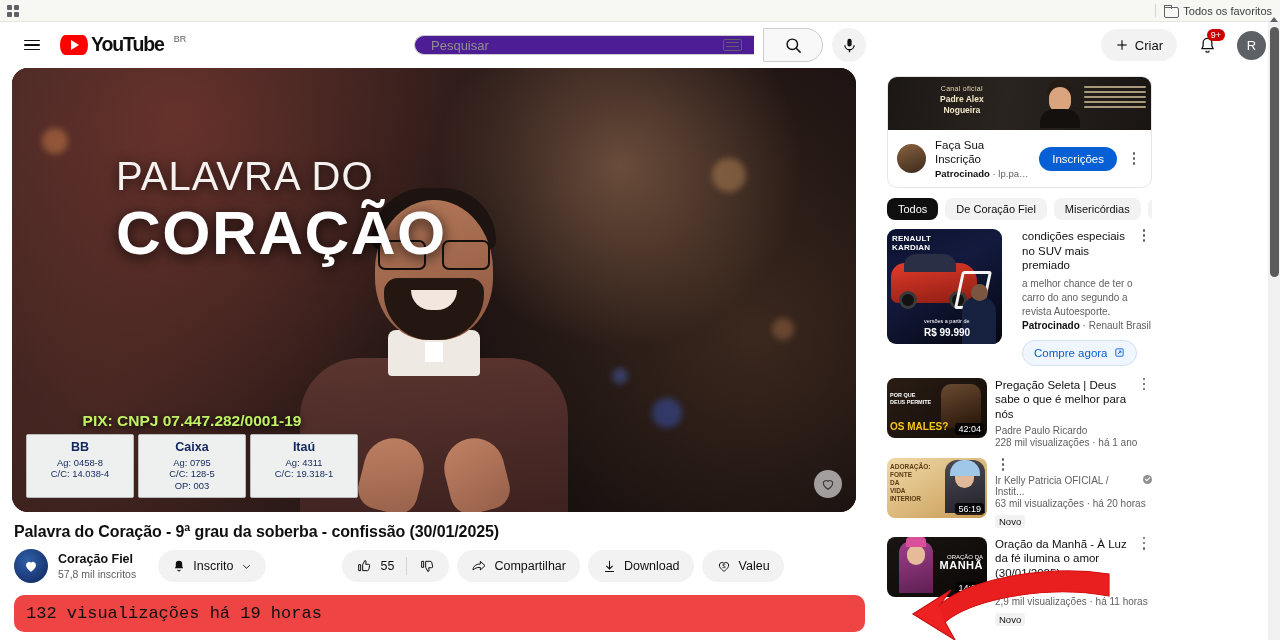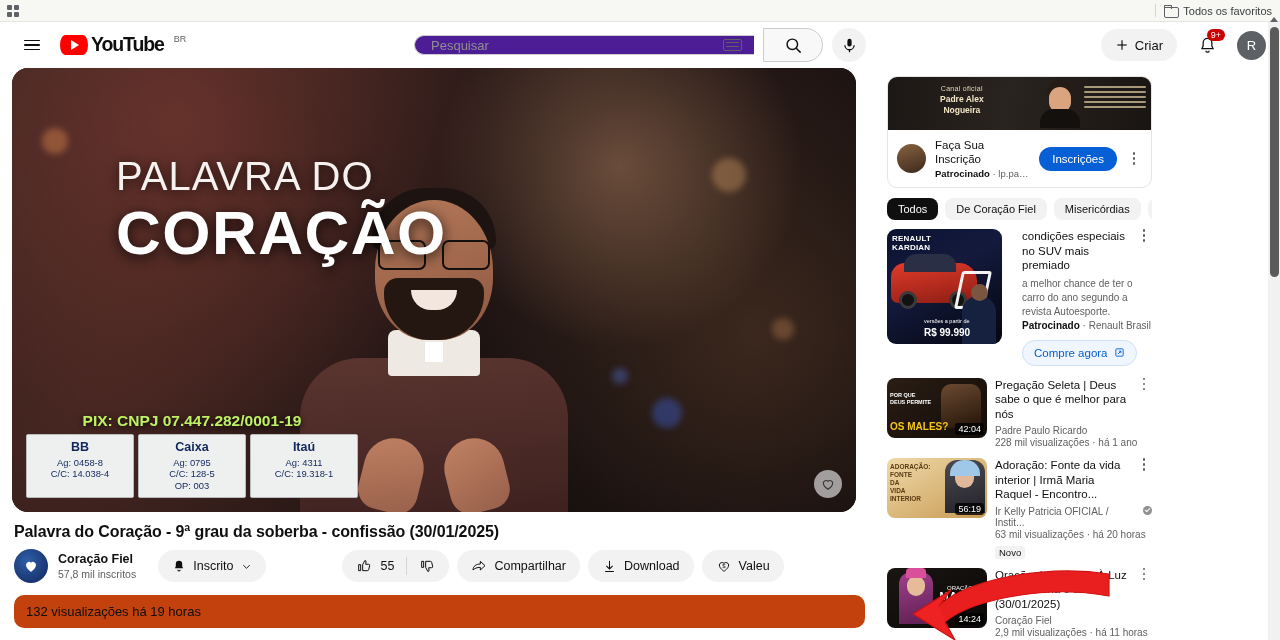--- a/index.html
+++ b/index.html
@@ -125,21 +125,21 @@
   #ch-avatar { width:34px;height:34px;border-radius:50%;background:radial-gradient(circle at 40% 35%,#2f5fa8,#10245c);display:flex;align-items:center;justify-content:center;cursor:pointer;}
   #ch-name { font-size:12.5px; font-weight:bold; line-height:15px; }
   #ch-subs { font-size:10.5px; color:#606060; line-height:14px; }
   #subscribe-btn { display:flex;align-items:center;gap:7px;margin-left:22px;height:32px;padding:0 14px;border-radius:17px;background:#f2f2f2;font-size:12.5px;font-weight:500;cursor:pointer;}
   #actions { display:flex; align-items:center; gap:8px; margin-left:76px; }
   .pill { display:flex;align-items:center;gap:7px;height:32px;padding:0 14px;border-radius:17px;background:#f2f2f2;font-size:12.5px;font-weight:500;cursor:pointer;white-space:nowrap;}
   #like-group { display:flex;align-items:center;height:32px;border-radius:17px;background:#f2f2f2;cursor:pointer;}
   #like-part { display:flex;align-items:center;gap:9px;padding:0 12px 0 14px;font-size:12.5px;font-weight:500;}
   #like-div { width:1px;height:18px;background:#d4d4d4; }
   #dislike-part { padding:0 14px 0 12px; display:flex;align-items:center;}
-  #desc-box { margin:12px 2px 0; background:#c2410c; border-radius:10px; padding:9px 12px; font-size:13px; font-weight:500; }
+  #desc-box { margin:12px 2px 0; background:#ef4444; border-radius:10px; padding:9px 12px; font-size:17px; font-weight:500;font-family:Liberation Mono, monospace; }
 
   
   #secondary { width: 265px; padding-top:8px; }
   #promo-card { border:1px solid #e5e5e5; border-radius:10px; overflow:hidden; margin-bottom:10px; }
   #promo-banner { height:53px; position:relative; background:linear-gradient(100deg,#1b1714 0%,#2a2420 45%,#191512 100%); overflow:hidden; }
   #promo-banner .pb-text { position:absolute; left:52px; top:6px; color:#f3e7c8; font-size:8.5px; line-height:11px; font-weight:bold; text-align:center; }
   #promo-banner .pb-text .t1 { font-size:7px; color:#e8d9b4; font-weight:normal; letter-spacing:.3px;}
   #promo-banner .pb-photo { position:absolute; left:150px; top:3px; width:44px;height:48px;}
   #promo-banner .pb-photo .h { position:absolute;left:9px;top:0;width:26px;height:14px;border-radius:13px 13px 0 0;background:#241b14;}
   #promo-banner .pb-photo .f { position:absolute;left:11px;top:7px;width:22px;height:26px;border-radius:11px;background:#d9a47e;}
@@ -523,21 +523,20 @@
               <div class="vid-stats">228 mil visualizações  ·  há 1 ano</div>
             </div>
           </div>
           <div class="vid-item">
             <div class="vid-thumb th2">
               <div class="nun"></div>
               <div class="cap">ADORAÇÃO:<br>FONTE<br>DA<br>VIDA<br>INTERIOR</div>
               <div class="vid-dur">56:19</div>
             </div>
             <div class="vid-meta"><div style="display: flex; gap: 4px; align-items: flex-start;">
-                <div class="vid-title">Adoração: Fonte da vida interior | Irmã Maria Raquel - Encontro...</div>
                 <div class="kebab">
                   <i></i>
                   <i></i>
                   <i></i>
                 </div>
               </div><div class="vid-ch">
                 <span>Ir Kelly Patricia OFICIAL / Instit...</span>
                 <span class="verified"></span>
               </div><div class="vid-stats">63 mil visualizações  ·  há 20 horas</div><div class="badge-new">Novo</div></div>
           </div>

